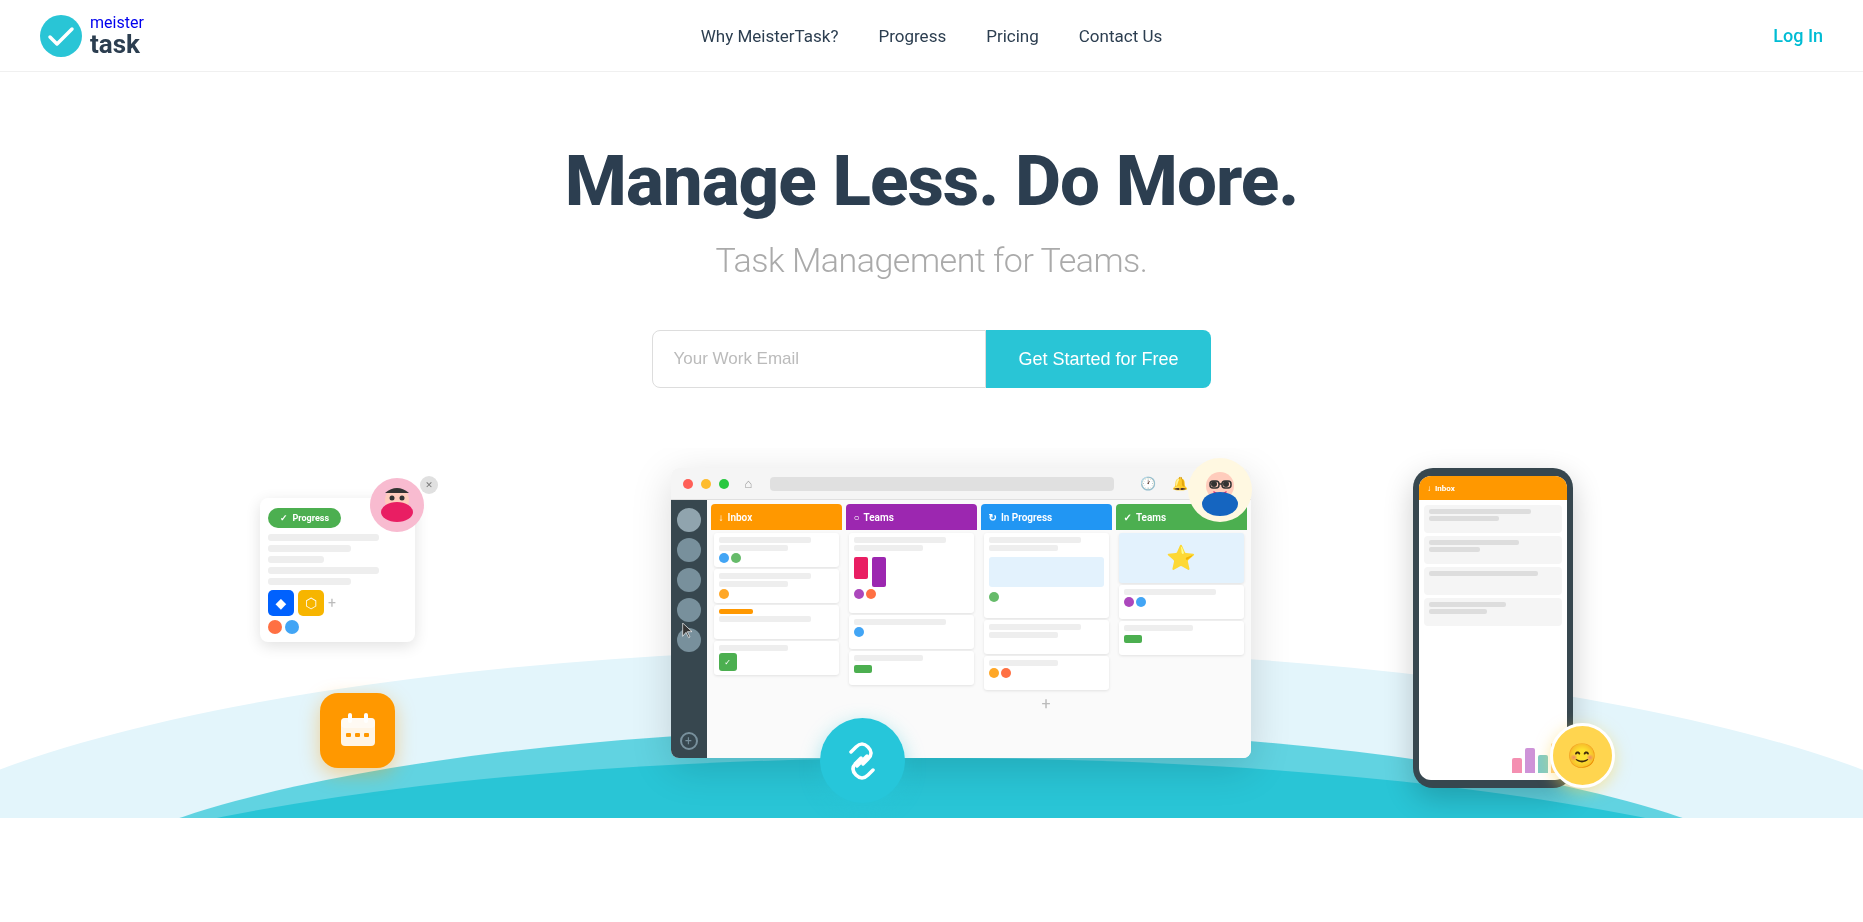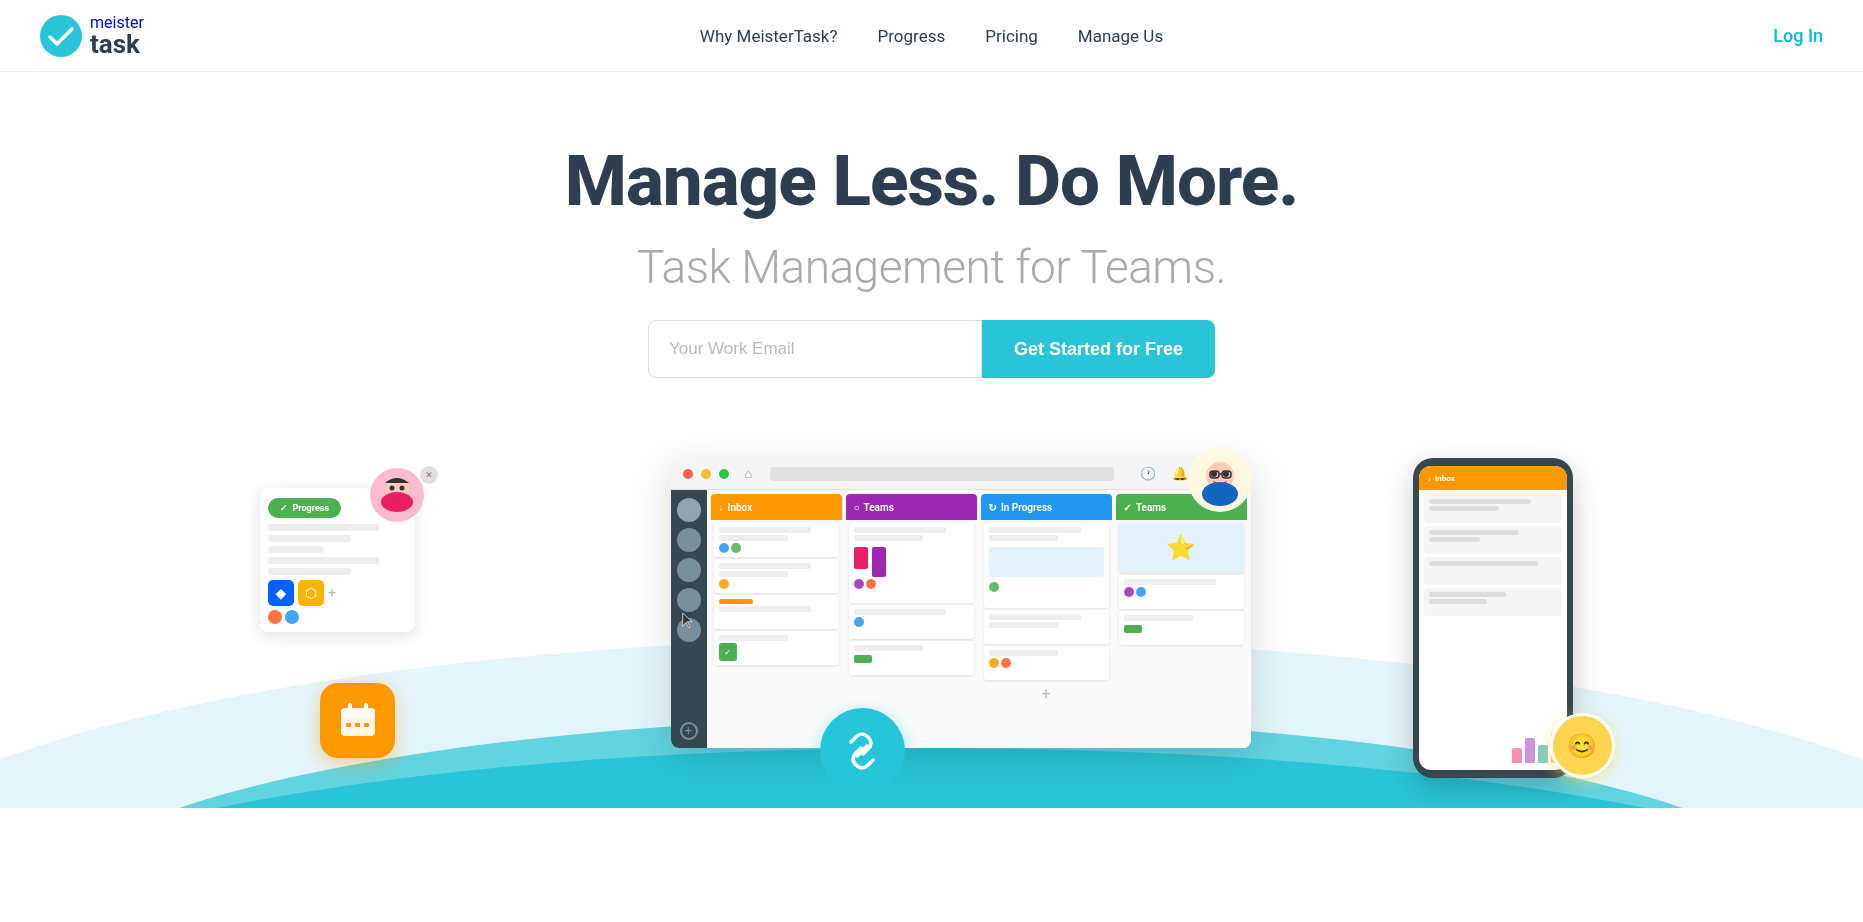--- a/index.html
+++ b/index.html
@@ -63,25 +63,25 @@
     }
     .hero-headline {
       font-size: 71px;
       font-weight: 800;
       color: #2c3e50;
       letter-spacing: -1px;
       line-height: 1.1;
       margin-bottom: 20px;
     }
     .hero-subheadline {
-      font-size: 46px;
+      font-size: 34px;
       font-weight: 300;
       color: #aaa;
       letter-spacing: -0.5px;
-      margin-bottom: 26px;
+      margin-bottom: 50px;
     }
     .hero-cta {
       display: flex;
       align-items: center;
       justify-content: center;
       gap: 0;
       margin-bottom: 60px;
     }
     .hero-email-input {
       width: 334px;
@@ -96,21 +96,21 @@
     }
     .hero-email-input::placeholder {
       color: #bbb;
     }
     .hero-cta-btn {
       height: 58px;
       padding: 0 32px;
       background: #29c5d6;
       color: #fff;
       font-size: 18px;
-      font-weight: 700;
+      font-weight: 400;
       border: none;
       border-radius: 0 8px 8px 0;
       cursor: pointer;
       white-space: nowrap;
     }
 
     
     .preview-area {
       position: relative;
       width: 100%;
@@ -406,21 +406,21 @@
     <div class="nav-logo-text">
       <span>meister</span>
       <span style="font-size:26px;font-weight:700;color:#2c3e50;">task</span>
     </div>
   </a>
 
   <div class="nav-links">
     <a class="nav-link">Why MeisterTask?</a>
     <a class="nav-link">Progress</a>
     <a class="nav-link">Pricing</a>
-    <a class="nav-link">Manage Us</a>
+    <a class="nav-link">Contact Us</a>
   </div>
 
   <a class="nav-login" href="#">Log In</a>
 </nav>
 
 <section class="hero">
   <h1 class="hero-headline">Manage Less. Do More.</h1>
   <p class="hero-subheadline">Task Management for Teams.</p>
 
   <div class="hero-cta">

